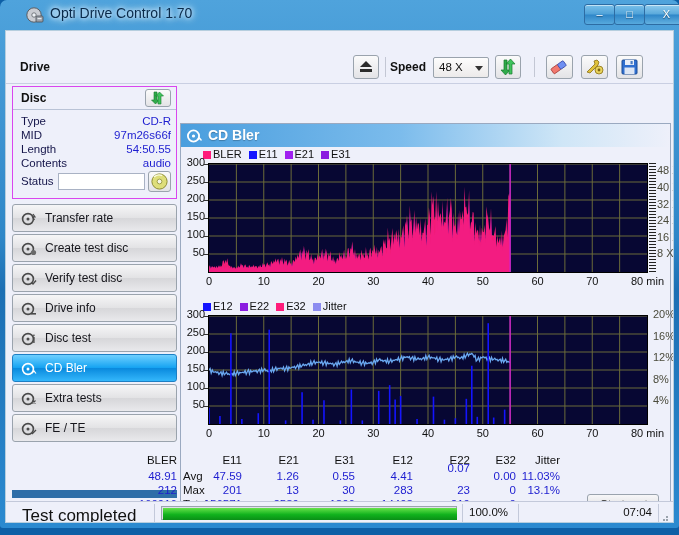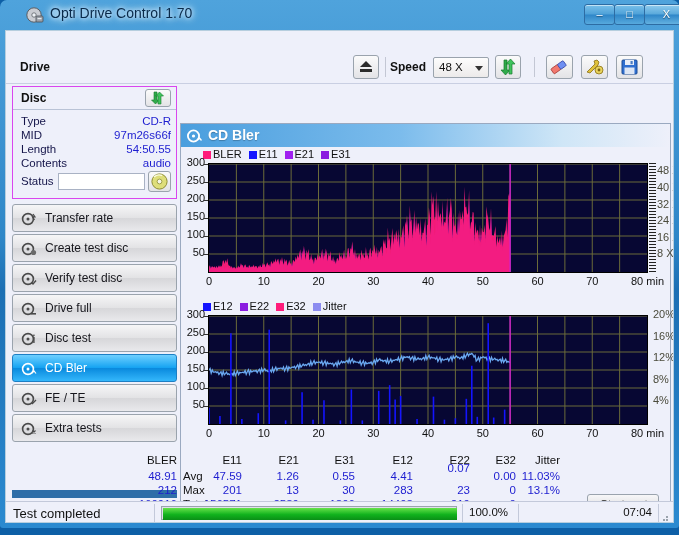--- a/index.html
+++ b/index.html
@@ -172,21 +172,21 @@
     cursor:pointer;
   }
   #btn-start-full .t,#btn-start-part .t{
     position:absolute;left:0;top:3px;width:72px;text-align:center;font-size:11.5px;color:#111;
   }
   
   #statusbar{
     position:absolute;left:0;top:470px;width:667px;height:22px;
     background:#eef0fa;border-top:1px solid #c3c9da;
   }
-  #status-text{position:absolute;left:7px;top:4px;font-size:13px;color:#111;}
+  #status-text{position:absolute;left:16px;top:4px;font-size:17px;color:#111;}
   #progress-track{
     position:absolute;left:155px;top:4px;width:296px;height:14px;
     background:#dfe0ea;border:1px solid #9aa3ad;box-sizing:border-box;
   }
   #progress-fill{
     position:absolute;left:1px;top:1px;height:12px;
     background:linear-gradient(180deg,#66e24a,#10b21d 55%,#0a8f17);
   }
   #progress-pct{position:absolute;left:463px;top:4px;font-size:11.5px;color:#111;}
   #elapsed{position:absolute;left:596px;top:4px;width:50px;text-align:right;font-size:11.5px;color:#111;}
@@ -357,21 +357,21 @@
           <span class="slabel">Verify test disc</span>
         </div>
         <div class="sbtn">
           <span class="sico">
             <svg width="16" height="16" viewBox="0 0 16 16">
                 <circle cx="7" cy="8" r="5.4" fill="none" stroke="#4a4a4a" stroke-width="1.6"></circle>
                 <circle cx="7" cy="8" r="1.5" fill="#4a4a4a"></circle>
                 <rect x="10" y="12" width="5" height="1.6" fill="#4a4a4a"></rect>
               </svg>
           </span>
-          <span class="slabel">Drive full</span>
+          <span class="slabel">Drive info</span>
         </div>
         <div class="sbtn">
           <span class="sico">
             <svg width="16" height="16" viewBox="0 0 16 16">
                 <circle cx="7" cy="8" r="5.4" fill="none" stroke="#4a4a4a" stroke-width="1.6"></circle>
                 <circle cx="7" cy="8" r="1.5" fill="#4a4a4a"></circle>
                 <rect x="12.2" y="6" width="1.4" height="6" fill="#4a4a4a"></rect>
                 <rect x="12.2" y="3.6" width="1.4" height="1.5" fill="#4a4a4a"></rect>
               </svg>
           </span>
@@ -385,34 +385,34 @@
                 <path d="M11 12 L13 10 L15 12.5" stroke="#ffffff" stroke-width="1.2" fill="none"></path>
               </svg>
           </span>
           <span class="slabel">CD Bler</span>
         </div>
         <div class="sbtn">
           <span class="sico">
             <svg width="16" height="16" viewBox="0 0 16 16">
                 <circle cx="7" cy="8" r="5.4" fill="none" stroke="#4a4a4a" stroke-width="1.6"></circle>
                 <circle cx="7" cy="8" r="1.5" fill="#4a4a4a"></circle>
-                <path d="M11 13 L15 9" stroke="#4a4a4a" stroke-width="1.2"></path>
-              </svg>
-          </span>
-          <span class="slabel">FE / TE</span>
+                <path d="M11.5 9.5 L14.5 12.5 M14.5 9.5 L11.5 12.5" stroke="#4a4a4a" stroke-width="1.2"></path>
+              </svg>
+          </span>
+          <span class="slabel">Extra tests</span>
         </div>
         <div class="sbtn">
           <span class="sico">
             <svg width="16" height="16" viewBox="0 0 16 16">
                 <circle cx="7" cy="8" r="5.4" fill="none" stroke="#4a4a4a" stroke-width="1.6"></circle>
                 <circle cx="7" cy="8" r="1.5" fill="#4a4a4a"></circle>
-                <path d="M11.5 9.5 L14.5 12.5 M14.5 9.5 L11.5 12.5" stroke="#4a4a4a" stroke-width="1.2"></path>
-              </svg>
-          </span>
-          <span class="slabel">Extra tests</span>
+                <path d="M11 13 L15 9" stroke="#4a4a4a" stroke-width="1.2"></path>
+              </svg>
+          </span>
+          <span class="slabel">FE / TE</span>
         </div>
       </div>
 
       <div id="sidebar-strip"></div>
 
       <div id="btn-status-window">
         <span class="t">Status window &gt;&gt;</span>
       </div>
     </div>
 

